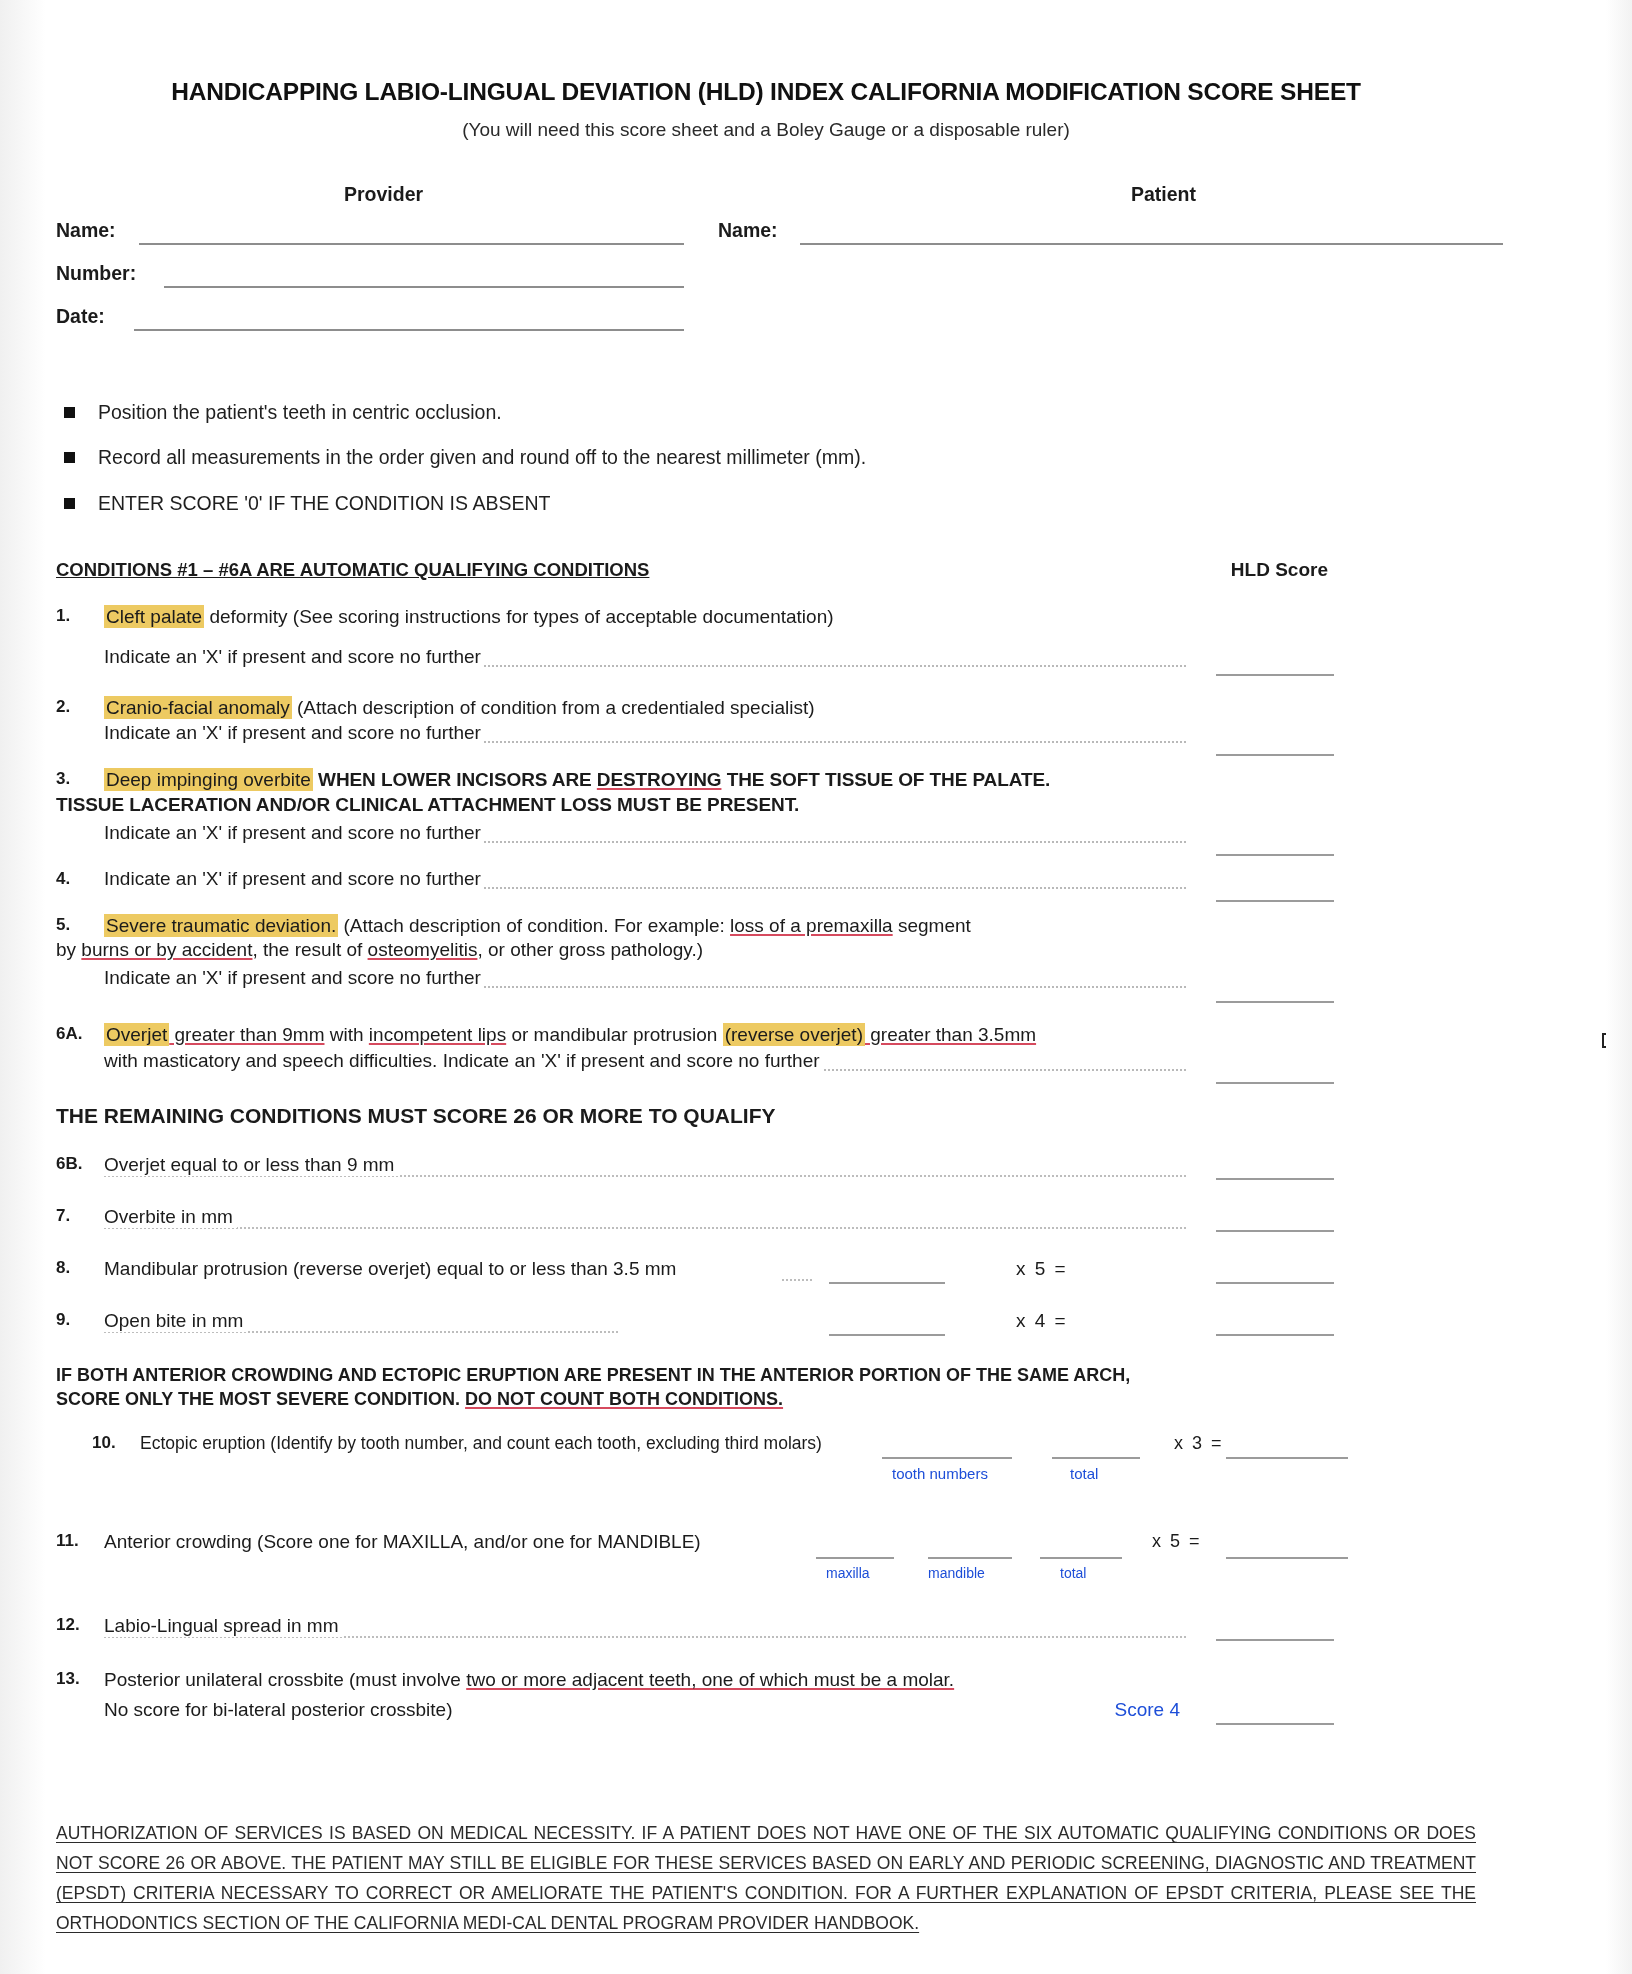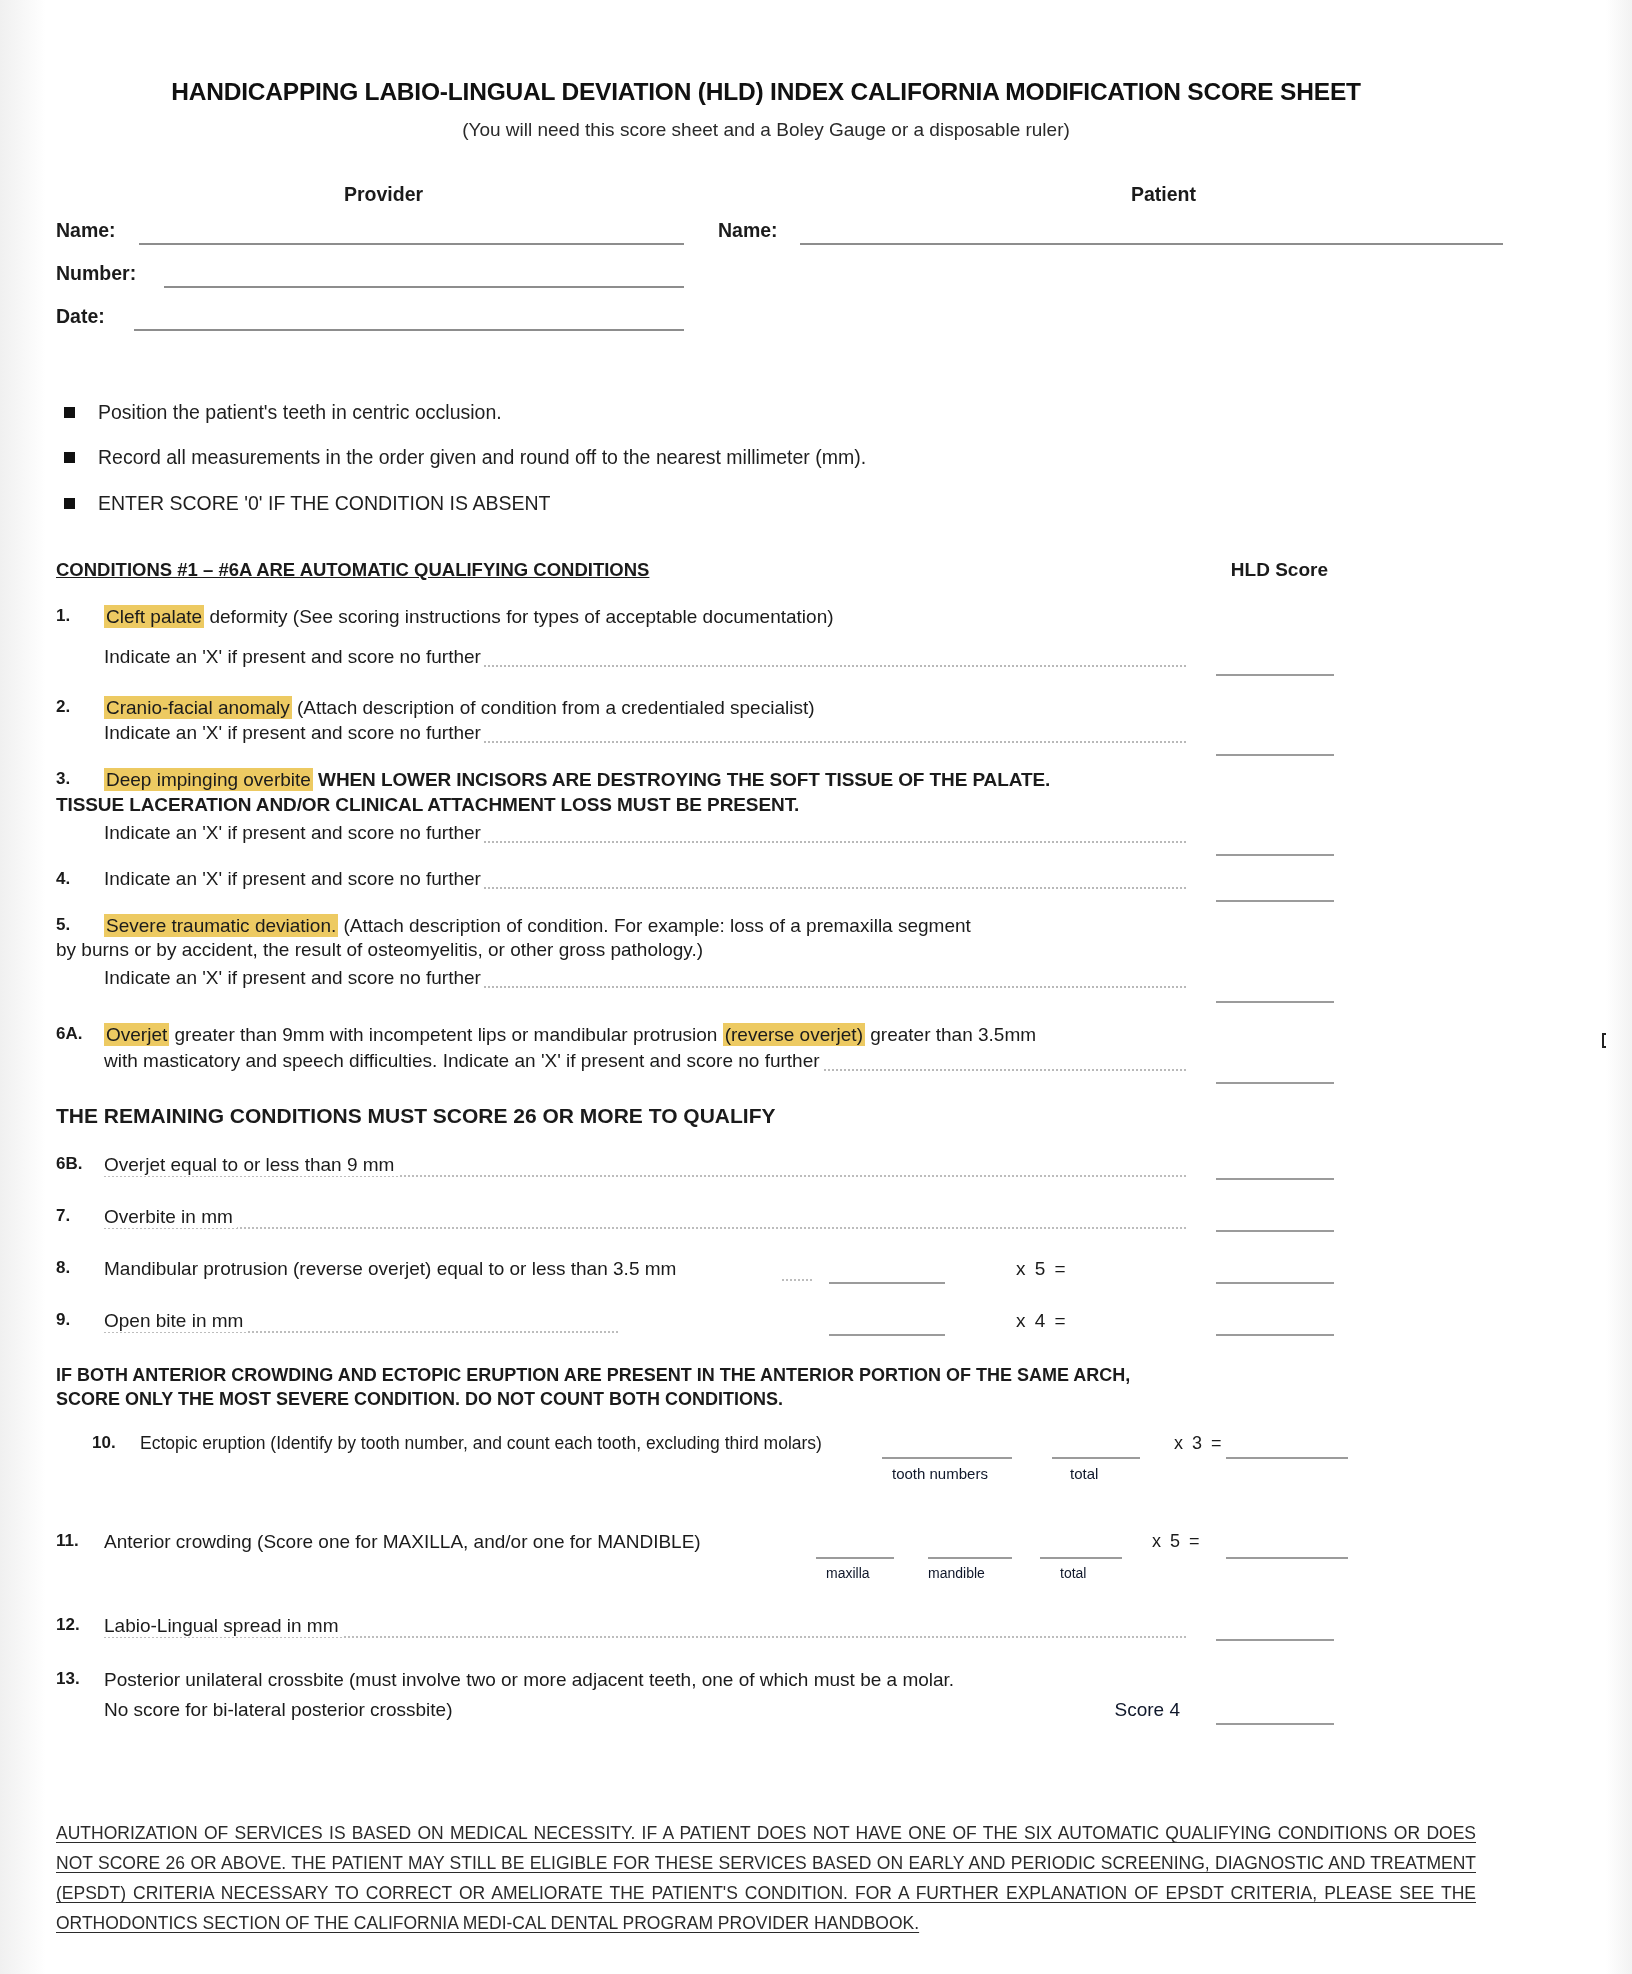--- a/index.html
+++ b/index.html
@@ -138,20 +138,21 @@
     font-size: 17px;
   }
   .item .body { margin-left: 48px; padding-right: 290px; }
 
   .hl {
     background: #edca62;
     padding: 1px 2px;
   }
   .caps { font-weight: bold; letter-spacing: -0.1px; }
   .ul-red {
+    text-decoration: underline;
     text-decoration-color: #d64a5e;
     text-decoration-thickness: 2px;
     text-underline-offset: 2px;
     text-align: center;
   }
 
   
   .leader-row {
     position: relative;
     margin-left: 48px;
@@ -223,21 +224,21 @@
   }
   .blank {
     position: absolute;
     height: 2px;
     background: #9b9b9b;
     z-index: 3;
   }
   .blank-label {
     position: absolute;
     font-size: 15px;
-    color: #0f172a;
+    color: #1d4ed8;
     z-index: 3;
     text-align: center;
   }
 
   .small-item {
     position: relative;
     margin-top: 20px;
     font-size: 17.5px;
     height: 30px;
   }

